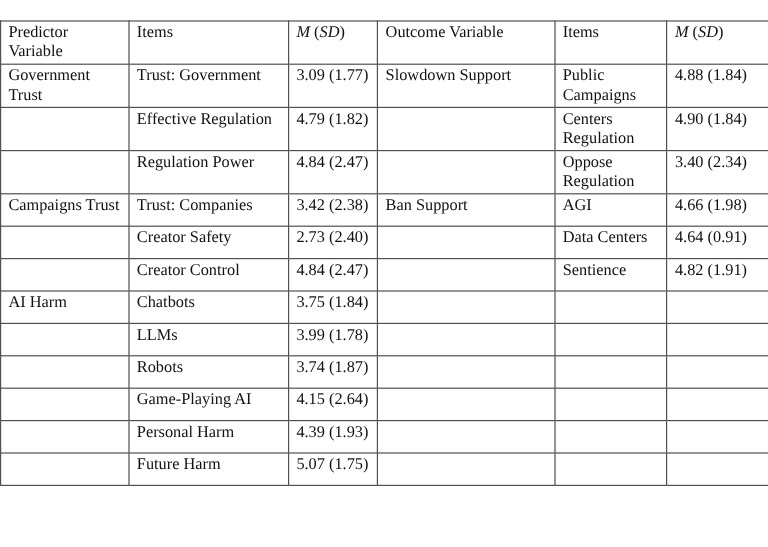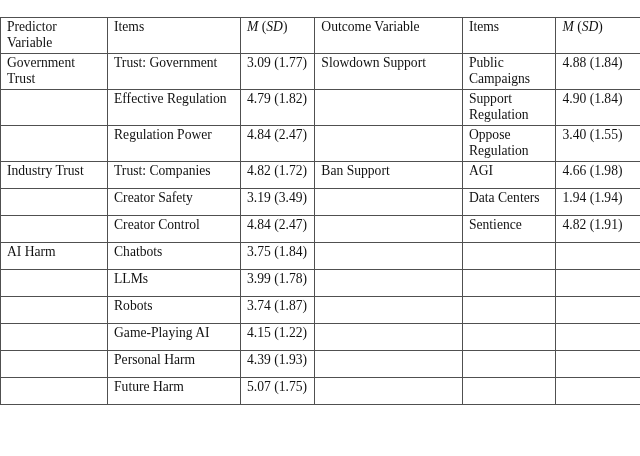--- a/index.html
+++ b/index.html
@@ -60,46 +60,46 @@
     <td class="msd">3.09 (1.77)</td>
     <td>Slowdown Support</td>
     <td>Public Campaigns</td>
     <td class="msd2">4.88 (1.84)</td>
   </tr>
   <tr class="r2">
     <td></td>
     <td>Effective Regulation</td>
     <td class="msd">4.79 (1.82)</td>
     <td></td>
-    <td>Support Regulation</td>
+    <td>Centers Regulation</td>
     <td class="msd2">4.90 (1.84)</td>
   </tr>
   <tr class="r2">
     <td></td>
     <td>Regulation Power</td>
     <td class="msd">4.84 (2.47)</td>
     <td></td>
     <td>Oppose Regulation</td>
-    <td class="msd2">3.40 (1.55)</td>
+    <td class="msd2">3.40 (2.34)</td>
   </tr>
   <tr class="r1">
-    <td>Industry Trust</td>
+    <td>Campaigns Trust</td>
     <td>Trust:  Companies</td>
-    <td class="msd">4.82 (1.72)</td>
+    <td class="msd">3.42 (2.38)</td>
     <td>Ban Support</td>
     <td>AGI</td>
     <td class="msd2">4.66 (1.98)</td>
   </tr>
   <tr class="r1">
     <td></td>
     <td>Creator Safety</td>
-    <td class="msd">3.19 (3.49)</td>
+    <td class="msd">2.73 (2.40)</td>
     <td></td>
     <td>Data Centers</td>
-    <td class="msd2">1.94 (1.94)</td>
+    <td class="msd2">4.64 (0.91)</td>
   </tr>
   <tr class="r1">
     <td></td>
     <td>Creator Control</td>
     <td class="msd">4.84 (2.47)</td>
     <td></td>
     <td>Sentience</td>
     <td class="msd2">4.82 (1.91)</td>
   </tr>
   <tr class="r1">
@@ -122,21 +122,21 @@
     <td></td>
     <td>Robots</td>
     <td class="msd">3.74 (1.87)</td>
     <td></td>
     <td></td>
     <td class="msd2"></td>
   </tr>
   <tr class="r1">
     <td></td>
     <td>Game-Playing AI</td>
-    <td class="msd">4.15 (1.22)</td>
+    <td class="msd">4.15 (2.64)</td>
     <td></td>
     <td></td>
     <td class="msd2"></td>
   </tr>
   <tr class="r1">
     <td></td>
     <td>Personal Harm</td>
     <td class="msd">4.39 (1.93)</td>
     <td></td>
     <td></td>

